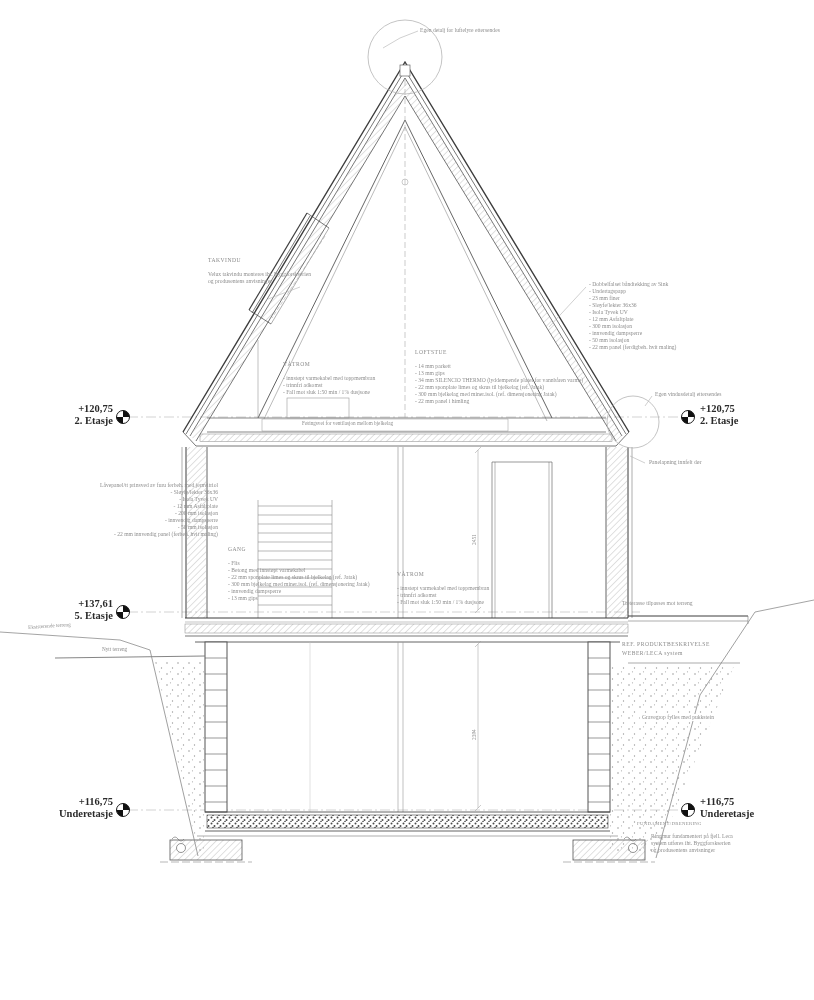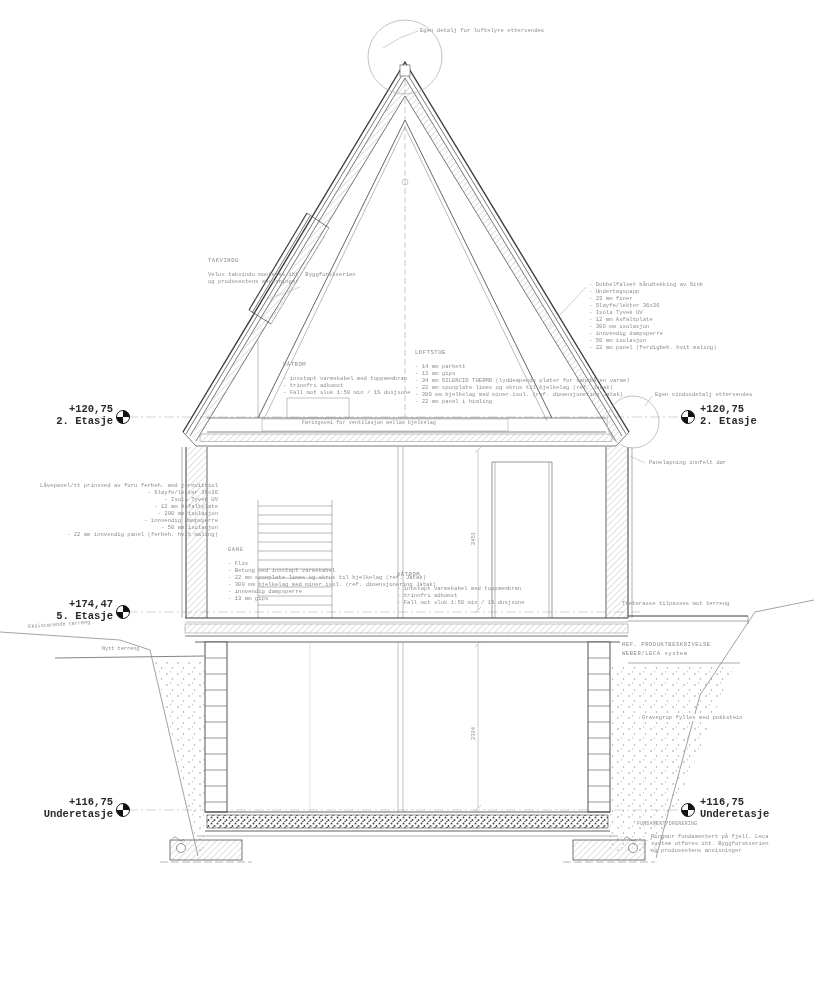--- a/index.html
+++ b/index.html
@@ -1,17 +1,17 @@
 <!DOCTYPE html>
 <html><head>
 <meta charset="utf-8">
 <style>
   html,body{margin:0;padding:0;background:#fff;}
   .canvas{position:relative;width:814px;height:1000px;background:#ffffff;overflow:hidden;
-          font-family:Liberation Mono, monospace;}
+          font-family:Liberation Serif, serif;}
   svg{position:absolute;left:0;top:0;}
   .ann{position:absolute;font-size:5.6px;line-height:7px;color:#8e8e8e;white-space:nowrap;}
   .ann.t{letter-spacing:.5px;color:#8a8a8a;}
   .ann.ra{text-align:right;}
   .ann.bg{background:#fff;padding:0 2px;}
   .ann.tiny{font-size:4.8px;letter-spacing:.3px;}
   .lvl{position:absolute;font-size:10.5px;font-weight:600;color:#2a2a2a;line-height:12px;}
   .lvl.ra{text-align:right;}
   .rot{transform:rotate(-90deg);transform-origin:left top;}
   .r-4{transform:rotate(-4deg);transform-origin:left top;}
@@ -226,21 +226,21 @@
 
 <div class="lvl ra" style="left:40px;top:403px;width:73px">
   <div>+120,75</div>
   <div>2. Etasje</div>
 </div>
 <div class="lvl" style="left:700px;top:403px">
   <div>+120,75</div>
   <div>2. Etasje</div>
 </div>
 <div class="lvl ra" style="left:40px;top:598px;width:73px">
-  <div>+174,47</div>
+  <div>+137,61</div>
   <div>5. Etasje</div>
 </div>
 <div class="lvl ra" style="left:20px;top:796px;width:93px">
   <div>+116,75</div>
   <div>Underetasje</div>
 </div>
 <div class="lvl" style="left:700px;top:796px">
   <div>+116,75</div>
   <div>Underetasje</div>
 </div>

